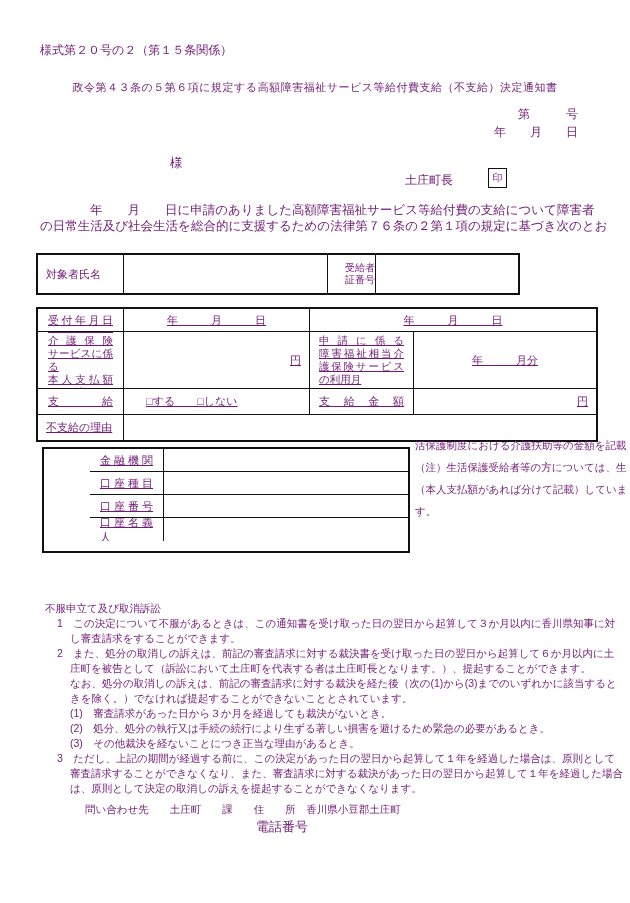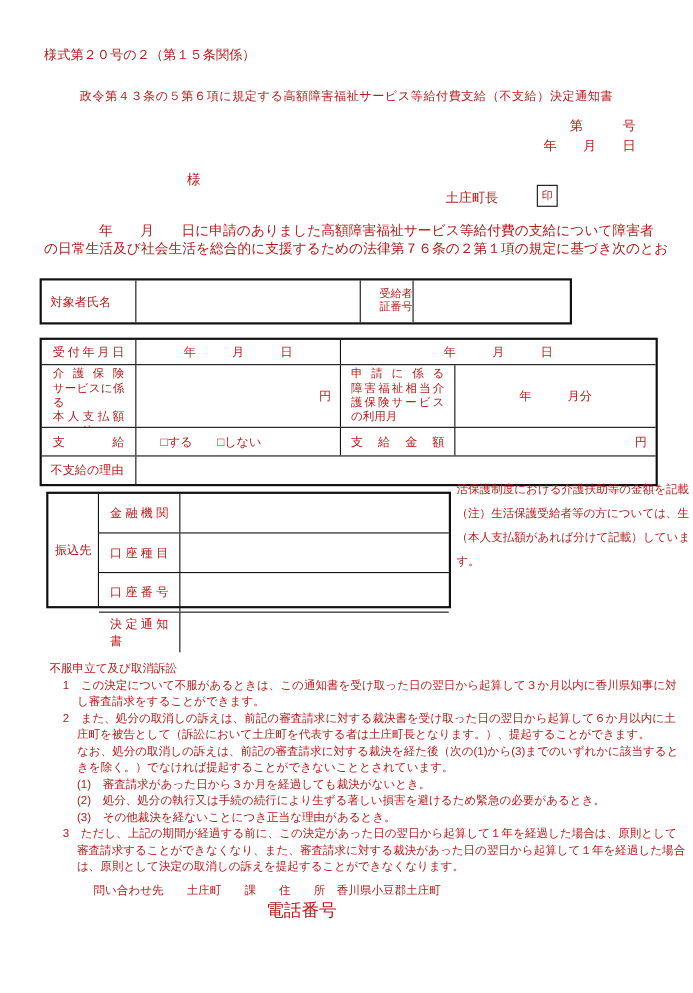--- a/index.html
+++ b/index.html
@@ -1,38 +1,38 @@
 <!DOCTYPE html>
 <html><head>
 <meta charset="utf-8">
 <style>
   html,body{margin:0;padding:0;background:#888;}
   #page{
     position:relative; width:630px; height:903px; background:#fff;
-    margin:0 auto; overflow:hidden; color:#b91c1c;
+    margin:0 auto; overflow:hidden; color:#701a75;
     font-family:"Liberation Serif","DejaVu Serif",serif;
   }
   .abs{position:absolute; white-space:nowrap;}
 
   
   .form-code{left:40px; top:42px; font-size:12px;}
   .doc-title{left:0; top:80px; width:630px; text-align:center; font-size:11px; letter-spacing:.5px;}
   .doc-number{left:518px; top:106px; font-size:12px;}
   .doc-date{left:494px; top:124px; font-size:12px;}
   .addressee{left:170px; top:155px; font-size:12.5px;}
   .issuer{left:405px; top:172px; font-size:12px;}
   .seal{left:488px; top:168px; width:17px; height:18px; border:1px solid #111;
         font-size:10px; display:flex; align-items:center; justify-content:center;}
   .para{left:40px; top:203px; font-size:12.5px; line-height:15.5px;}
   .para div{white-space:nowrap;}
 
   
   .tbl{position:absolute; border:2px solid #111; box-sizing:border-box;
        font-family:"Liberation Sans","DejaVu Sans",sans-serif; font-size:11px;}
-  .trow{display:flex; box-sizing:border-box; border-bottom:1px solid #111;}
+  .trow{display:flex; box-sizing:border-box; border-bottom:1px solid #111;text-decoration:underline;}
   .trow.last{border-bottom:none;}
   .cell{display:flex; align-items:center; box-sizing:border-box;
         border-right:1px solid #111; overflow:hidden;}
   .cell.lastc{border-right:none;}
   .jl{width:100%; text-align:justify; text-align-last:justify;}
   .jl-left{width:100%; text-align:left; text-align-last:left;}
   .vcol{flex-direction:column; justify-content:center; align-items:center;}
   .small2{font-size:10px; line-height:12px; text-align:right; width:100%;}
 
   
@@ -55,21 +55,21 @@
   .t2 .center{justify-content:center; padding:0;}
   .t2 .yen{justify-content:flex-end; padding-right:8px;}
   .t2 .chk{padding-left:22px;}
   .t2 .reason{flex:0 0 86px; padding-left:8px;}
   .t2 .reason-space{flex:1;}
 
   
   .t3{left:42px; top:447px; width:368px;}
   .t3 .lab{flex:0 0 74px; padding:0 10px;}
   .t3 .val{flex:1;}
-  .t3 .trow{height:36px;}
+  .t3 .trow{height:23px;}
   .t3 .aboxes{flex:1; display:flex;}
   .t3 .abox{flex:1;}
   .t3 .abox + .abox{border-left:1px solid #111;}
   .t3 .gcell{position:absolute; left:0; top:0; width:46px; height:102px;
       display:flex; align-items:center; justify-content:center; border-right:1px solid #111; box-sizing:border-box;}
   .t3 .rows{margin-left:46px;}
 
   
   .note{left:415px; top:434px; font-size:10.5px; line-height:22px;
         font-family:"Liberation Sans","DejaVu Sans",sans-serif;}
@@ -77,21 +77,21 @@
 
   
   .appeal{left:0; top:601px; width:630px; font-size:10.5px; line-height:15px;
           font-family:"Liberation Sans","DejaVu Sans",sans-serif;}
   .appeal-heading{margin-left:45px; white-space:nowrap;}
   .appeal-line{white-space:nowrap;}
 
   
   .contact1{left:85px; top:803px; font-size:10.5px;
             font-family:"Liberation Sans","DejaVu Sans",sans-serif;}
-  .contact2{left:242px; top:818px; font-size:16px;
+  .contact2{left:256px; top:818px; font-size:13px;
             font-family:Liberation Serif, serif;}
 </style>
 </head>
 <body>
 
 <div id="page">
 
   <div class="abs form-code">様式第２０号の２（第１５条関係）</div>
   <div class="abs doc-title">政令第４３条の５第６項に規定する高額障害福祉サービス等給付費支給（不支給）決定通知書</div>
   <div class="abs doc-number">第　　　号</div>
@@ -169,21 +169,20 @@
   </div>
 
   <div class="abs note">
     <div>活保護制度における介護扶助等の金額を記載</div>
     <div>（注）生活保護受給者等の方については、生</div>
     <div>（本人支払額があれば分けて記載）していま</div>
     <div>す。</div>
   </div>
 
   <div class="tbl t3" style="height:106px;">
-    <div class="gcell">振込先</div>
     <div class="rows">
       <div class="trow">
         <div class="cell lab">
             <span class="jl">金融機関</span>
           </div>
         <div class="cell val lastc"></div>
       </div>
       <div class="trow">
         <div class="cell lab">
             <span class="jl">口座種目</span>
@@ -199,21 +198,21 @@
             <div class="abox"></div>
             <div class="abox"></div>
             <div class="abox"></div>
             <div class="abox"></div>
             <div class="abox"></div>
             <div class="abox"></div>
           </div>
       </div>
       <div class="trow last">
         <div class="cell lab">
-            <span class="jl">決定通知書</span>
+            <span class="jl">口座名義人</span>
           </div>
         <div class="cell val lastc"></div>
       </div>
     </div>
   </div>
 
   <div class="abs appeal">
     <div class="appeal-heading">不服申立て及び取消訴訟</div>
     <div>
         <div class="appeal-line" style="margin-left: 57px;">1　この決定について不服があるときは、この通知書を受け取った日の翌日から起算して３か月以内に香川県知事に対</div>

